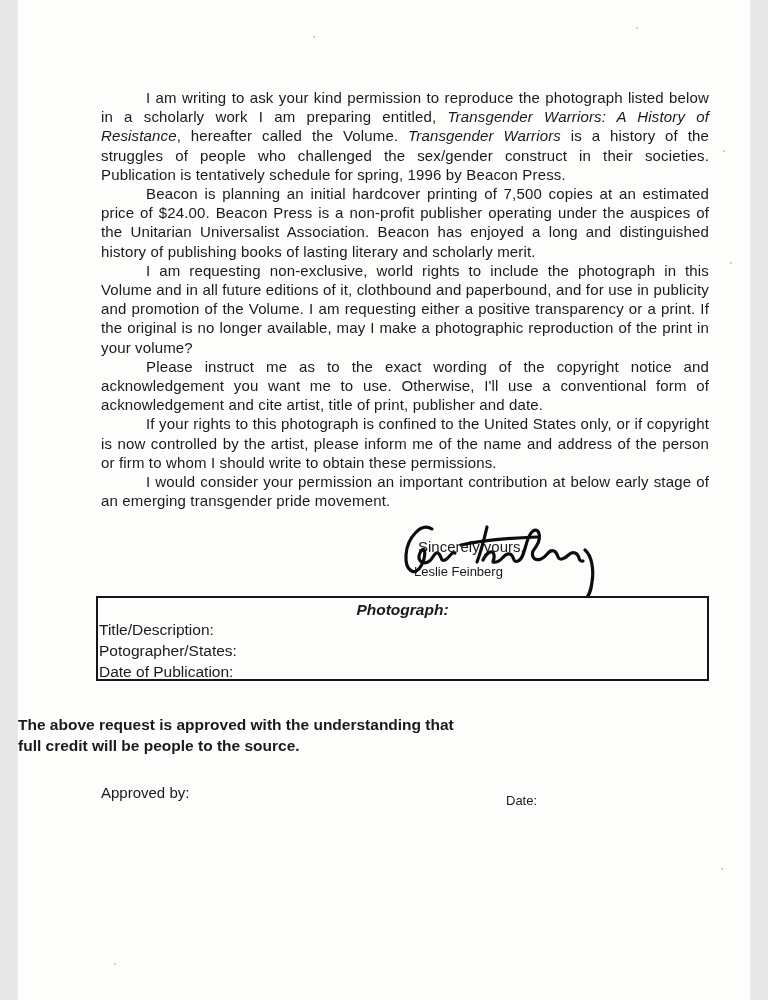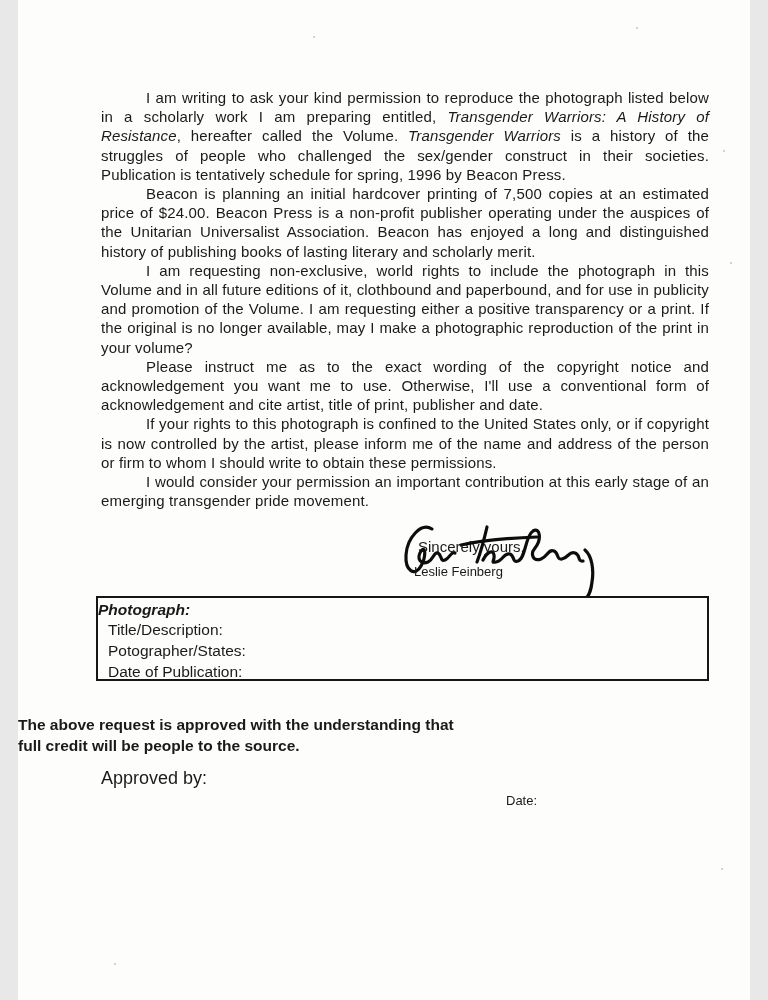--- a/index.html
+++ b/index.html
@@ -47,46 +47,46 @@
   }
   .photo-box {
     position: absolute;
     left: 78px;
     top: 596px;
     width: 613px;
     height: 85px;
     border: 2px solid #161616;
   }
   .photo-box-title {
-    text-align: left;
+    text-align: center;
     font-size: 15.5px;
     font-weight: bold;
     font-style: italic;
     padding-top: 3px;
   }
   .photo-field {
     font-size: 15.5px;
     line-height: 21px;
-    padding-left: 10px;
+    padding-left: 1px;
   }
   .approval {
     position: absolute;
     left: 0;
     top: 715px;
     width: 768px;
     text-align: left;
     font-size: 15.5px;
     font-weight: bold;
     line-height: 20.5px;
   }
   .approved-by {
     position: absolute;
     left: 83px;
-    top: 768px;
-    font-size: 18px;
+    top: 784px;
+    font-size: 15px;
   }
   .date-label {
     position: absolute;
     left: 488px;
     top: 793px;
     font-size: 13px;
   }
   .speck {
     position: absolute;
     background: #8a8a8a;
@@ -106,21 +106,21 @@
 <body>
 
 <div class="page">
 
   <div class="letter-body">
     <p><span>I am writing to ask your kind permission to reproduce the photograph listed below in a scholarly work I am preparing entitled, </span><i>Transgender Warriors: A History of Resistance</i><span>, hereafter called the Volume. </span><i>Transgender Warriors</i><span> is a history of the struggles of people who challenged the sex/gender construct in their societies. Publication is tentatively schedule for spring, 1996 by Beacon Press.</span></p>
     <p><span>Beacon is planning an initial hardcover printing of 7,500 copies at an estimated price of $24.00. Beacon Press is a non-profit publisher operating under the auspices of the Unitarian Universalist Association. Beacon has enjoyed a long and distinguished history of publishing books of lasting literary and scholarly merit.</span></p>
     <p><span>I am requesting non-exclusive, world rights to include the photograph in this Volume and in all future editions of it, clothbound and paperbound, and for use in publicity and promotion of the Volume. I am requesting either a positive transparency or a print. If the original is no longer available, may I make a photographic reproduction of the print in your volume?</span></p>
     <p><span>Please instruct me as to the exact wording of the copyright notice and acknowledgement you want me to use. Otherwise, I'll use a conventional form of acknowledgement and cite artist, title of print, publisher and date.</span></p>
     <p><span>If your rights to this photograph is confined to the United States only, or if copyright is now controlled by the artist, please inform me of the name and address of the person or firm to whom I should write to obtain these permissions.</span></p>
-    <p><span>I would consider your permission an important contribution at this early stage of an emerging transgender pride movement.</span></p>
+    <p><span>I would consider your permission an important contribution at below early stage of an emerging transgender pride movement.</span></p>
   </div>
 
   <div class="closing">Sincerely yours,</div>
 
   <svg class="signature-svg" viewBox="0 0 212 84" xmlns="http://www.w3.org/2000/svg" aria-hidden="true">
     <g fill="none" stroke="#0d0d0d" stroke-width="3.2" stroke-linecap="round" stroke-linejoin="round">
       <path d="M33,15 C22,8 8,24 7,41 C6,57 16,63 22,52 C27,43 27,31 22,37 C17,45 22,51 29,48 C35,45 35,37 39,39 C43,41 41,48 46,46 C51,44 52,37 56,39"></path>
       <path d="M62,31 C80,27 110,24 138,23"></path>
       <path d="M88,13 C85,26 81,40 78,48"></path>
       <path d="M84,46 C88,38 94,35 95,41 C96,47 91,49 97,48 C104,47 105,38 111,40 C116,42 113,49 119,47 C127,44 126,22 134,17 C141,13 143,25 136,34 C131,40 134,48 142,45 C149,42 149,35 155,37 C160,39 157,46 163,45 C169,44 170,37 176,39 C182,41 178,48 184,47"></path>

